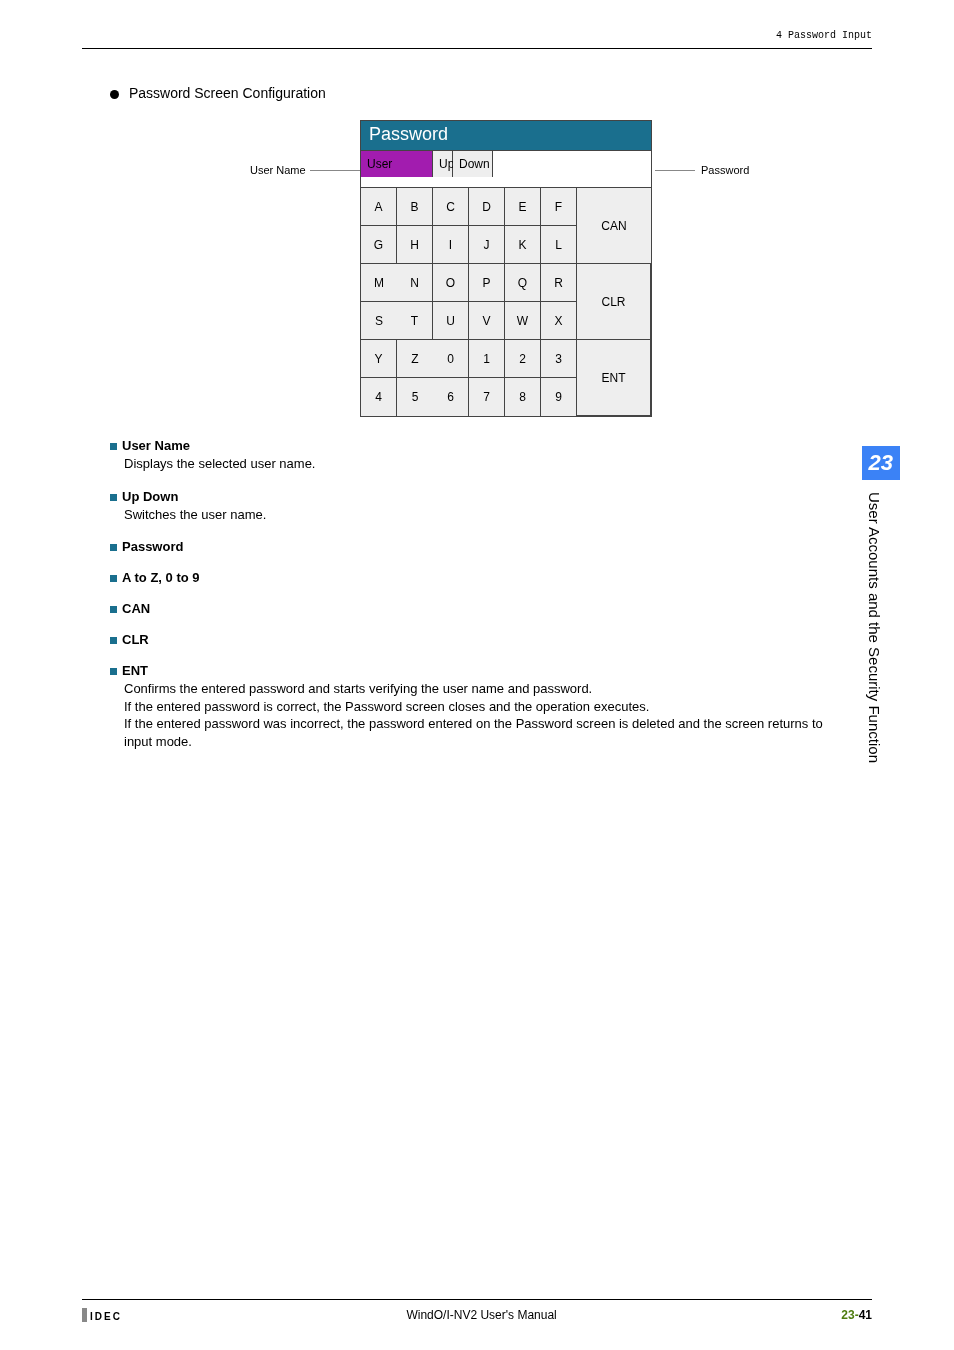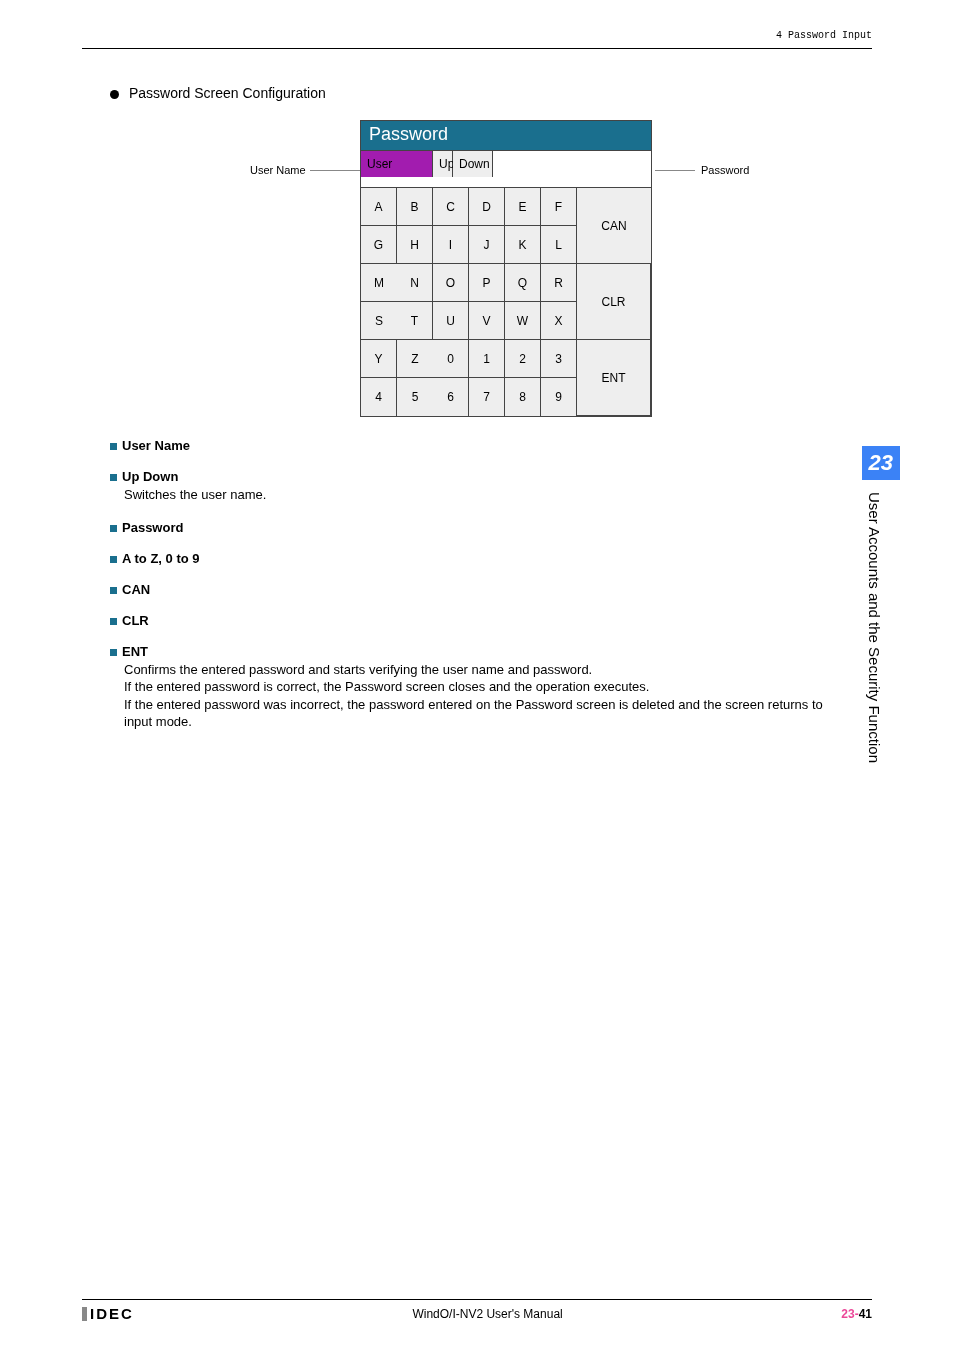--- a/index.html
+++ b/index.html
@@ -174,27 +174,27 @@
     left: 82px;
     right: 82px;
     display: flex;
     justify-content: space-between;
     align-items: center;
     font-size: 12px;
   }
   .footer .brand {
     font-weight: bold;
     letter-spacing: 2px;
-    font-size: 15px;
+    font-size: 10px;
   }
   .footer .brand .bar {
     display:inline-block; width:5px; height:14px; background:#888; margin-right:3px; vertical-align:-2px;
   }
   .footer .pgnum { font-weight: bold; }
-  .footer .pgpre { color: #ec4899; }
+  .footer .pgpre { color: #4d7c0f; }
 </style>
 </head>
 <body>
 
 <div class="header-text">4 Password Input</div>
 <div class="header-line"></div>
 
 <div class="section-heading">
   <span class="bullet"></span>
   <span>Password Screen Configuration</span>
@@ -264,20 +264,21 @@
       <div class="key" style="border-bottom:none">7</div>
       <div class="key" style="border-bottom:none">8</div>
       <div class="key" style="border-bottom:none">9</div>
     </div>
   </div>
 </div>
 
 <div class="descs">
   <div class="item">
     <div class="item-title"><span class="sq"></span><span>User Name</span></div>
+    <div class="item-body">Displays the selected user name.</div>
   </div>
   <div class="item">
     <div class="item-title"><span class="sq"></span><span>Up Down</span></div>
     <div class="item-body">Switches the user name.</div>
   </div>
   <div class="item">
     <div class="item-title"><span class="sq"></span><span>Password</span></div>
   </div>
   <div class="item">
     <div class="item-title"><span class="sq"></span><span>A to Z, 0 to 9</span></div>

